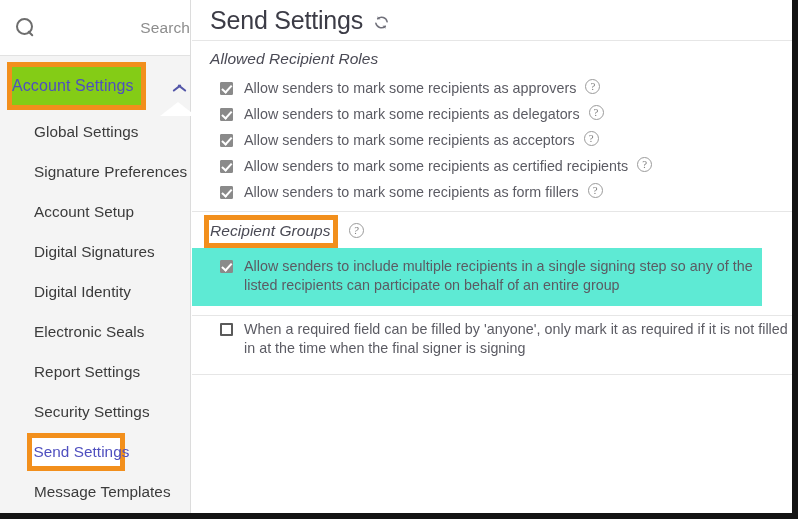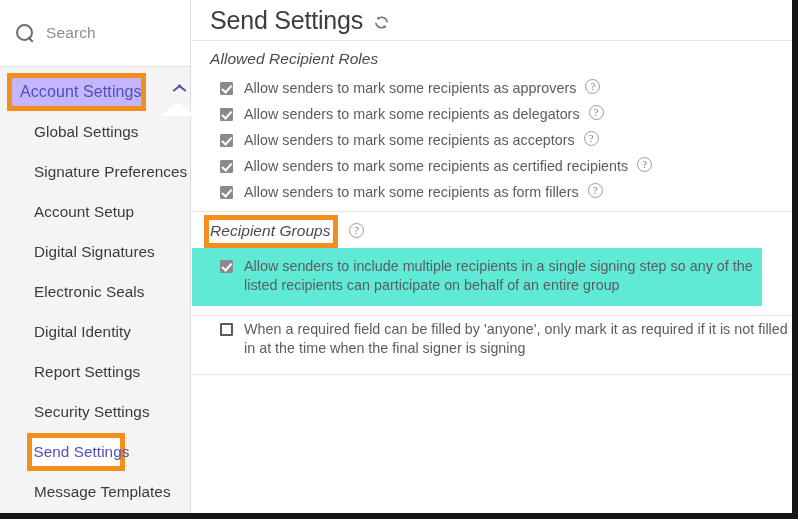--- a/index.html
+++ b/index.html
@@ -27,26 +27,27 @@
     position: absolute;
     left: 0; top: 0;
     width: 191px;
     height: 513px;
     background: #f4f4f4;
     border-right: 1px solid #dcdcdc;
   }
 
   #search-row {
     position: relative;
-    height: 67px;
+    height: 56px;
     background: #ffffff;
     border-bottom: 1px solid #e2e2e2;
     display: flex;
     align-items: center;
     padding-left: 16px;
+    justify-content: space-between;
   }
   #search-row .mag {
     width: 19px; height: 19px;
     position: relative;
     flex: 0 0 auto;
     margin-right: 11px;
   }
   #search-row .mag::before {
     content: "";
     position: absolute;
@@ -76,26 +77,26 @@
     height: 56px;
     background: #f4f4f4;
     display: flex;
     align-items: center;
   }
   #acct-annot {
     position: absolute;
     left: 7px;
     top: 6px;
     width: 139px;
-    height: 38px;
+    height: 48px;
     border: 5px solid #f28f1c;
-    background: #c4b5fd;
-    display: flex;
-    align-items: center;
-    padding-left: 8px;
+    background: #84cc16;
+    display: flex;
+    align-items: center;
+    padding-left: 0;
   }
   #acct-annot .lbl {
     font-size: 16px;
     color: #4f4fbf;
     letter-spacing: .1px;
     white-space: nowrap;
   }
   #chev-up {
     position: absolute;
     left: 171px;
@@ -332,24 +333,24 @@
       <div class="nav-item">
         <span class="nav-text">Signature Preferences</span>
       </div>
       <div class="nav-item">
         <span class="nav-text">Account Setup</span>
       </div>
       <div class="nav-item">
         <span class="nav-text">Digital Signatures</span>
       </div>
       <div class="nav-item">
+        <span class="nav-text">Digital Identity</span>
+      </div>
+      <div class="nav-item">
         <span class="nav-text">Electronic Seals</span>
-      </div>
-      <div class="nav-item">
-        <span class="nav-text">Digital Identity</span>
       </div>
       <div class="nav-item">
         <span class="nav-text">Report Settings</span>
       </div>
       <div class="nav-item">
         <span class="nav-text">Security Settings</span>
       </div>
       <div class="nav-item active-annot">
         <span class="annot-box"></span>
         <span class="nav-text">Send Settings</span>

